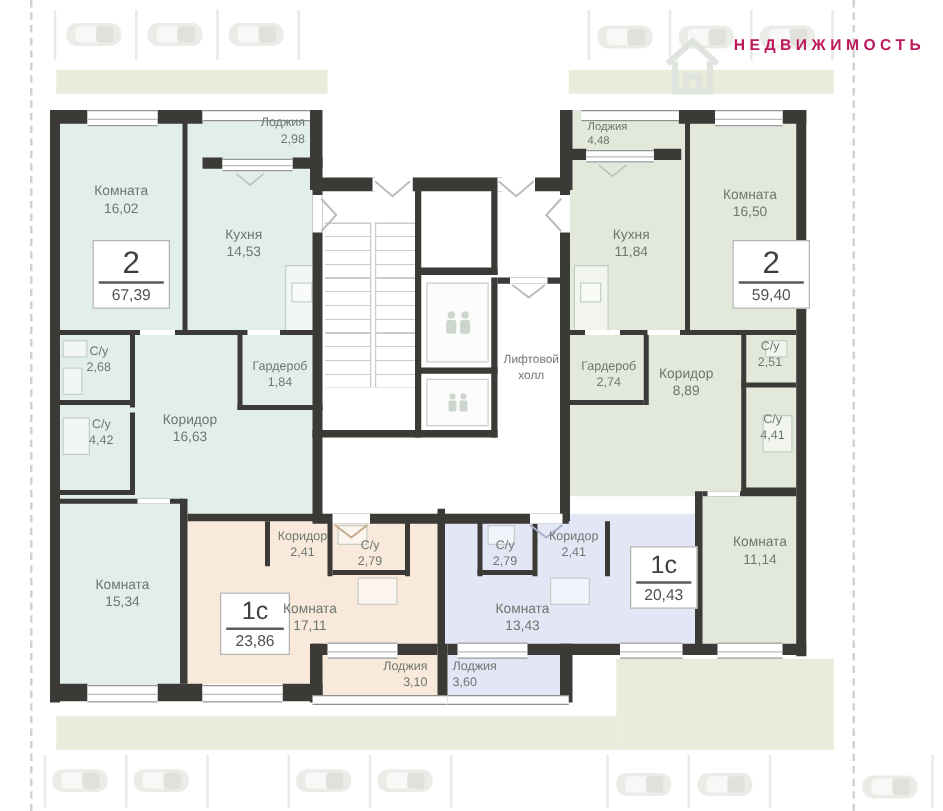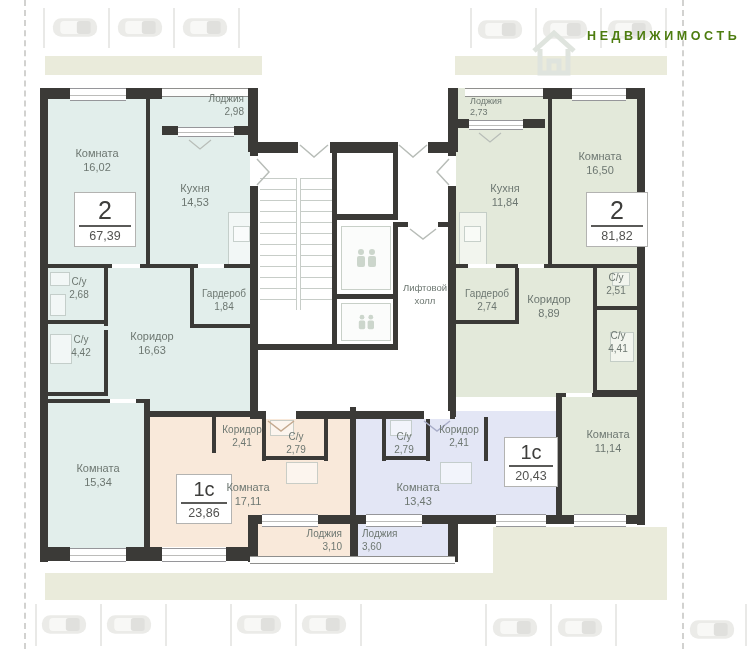--- a/index.html
+++ b/index.html
@@ -31,21 +31,21 @@
   .strip{position:absolute;background:#eaebdb;}
   .car{position:absolute;}
   .chev{position:absolute;}
   .stairs{position:absolute;background:repeating-linear-gradient(to bottom,#c7cdc8 0,#c7cdc8 1px,transparent 1px,transparent 11px);}
   .stairs::after{content:"";position:absolute;left:50%;top:0;bottom:0;width:3px;background:#fff;
         border-left:1px solid #c7cdc8;border-right:1px solid #c7cdc8;}
   .cab{position:absolute;border:1.5px solid #c8d0c8;background:#fbfcfb;display:flex;align-items:center;justify-content:center;}
   .corelabel{position:absolute;color:#6d7771;text-align:center;white-space:nowrap;}
   .logo{position:absolute;left:530px;top:26px;display:flex;align-items:flex-start;gap:9px;}
   .logo .txt .t1{font-size:27px;letter-spacing:2.5px;color:#dce1db;font-weight:bold;}
-  .logo .txt .t2{font-size:12.5px;letter-spacing:3.6px;color:#4d7c0f;margin-top:3px;font-weight:bold;}
+  .logo .txt .t2{font-size:12.5px;letter-spacing:3.6px;color:#be185d;margin-top:3px;font-weight:bold;}
 </style>
 </head>
 <body>
 
 <div id="plan">
 
   <div class="dashv" style="left:24px;"></div>
   <div class="dashv" style="left:682px;"></div>
 
   <div class="strip" style="left:45px;top:56px;width:217px;height:19px;"></div>
@@ -348,33 +348,33 @@
     <span>Гардероб</span>
       <span>1,84</span>
   </div>
   <div class="rlabel" style="left:58px;top:462px;width:80px;">
     <span>Комната</span>
       <span>15,34</span>
   </div>
 
   <div class="rlabel xs tl" style="left:470px;top:96px;width:60px;">
     <span>Лоджия</span>
-      <span>2,73</span>
+      <span>4,48</span>
   </div>
   <div class="rlabel" style="left:465px;top:182px;width:80px;">
     <span>Кухня</span>
       <span>11,84</span>
   </div>
   <div class="rlabel" style="left:560px;top:150px;width:80px;">
     <span>Комната</span>
       <span>16,50</span>
   </div>
   <div class="badge" style="left:586px;top:192px;width:52px;">
     <div class="num">2</div>
-    <div class="ar">81,82</div>
+    <div class="ar">59,40</div>
   </div>
   <div class="rlabel sm" style="left:455px;top:288px;width:64px;">
     <span>Гардероб</span>
       <span>2,74</span>
   </div>
   <div class="rlabel" style="left:518px;top:293px;width:62px;">
     <span>Коридор</span>
       <span>8,89</span>
   </div>
   <div class="rlabel sm" style="left:596px;top:272px;width:40px;">

